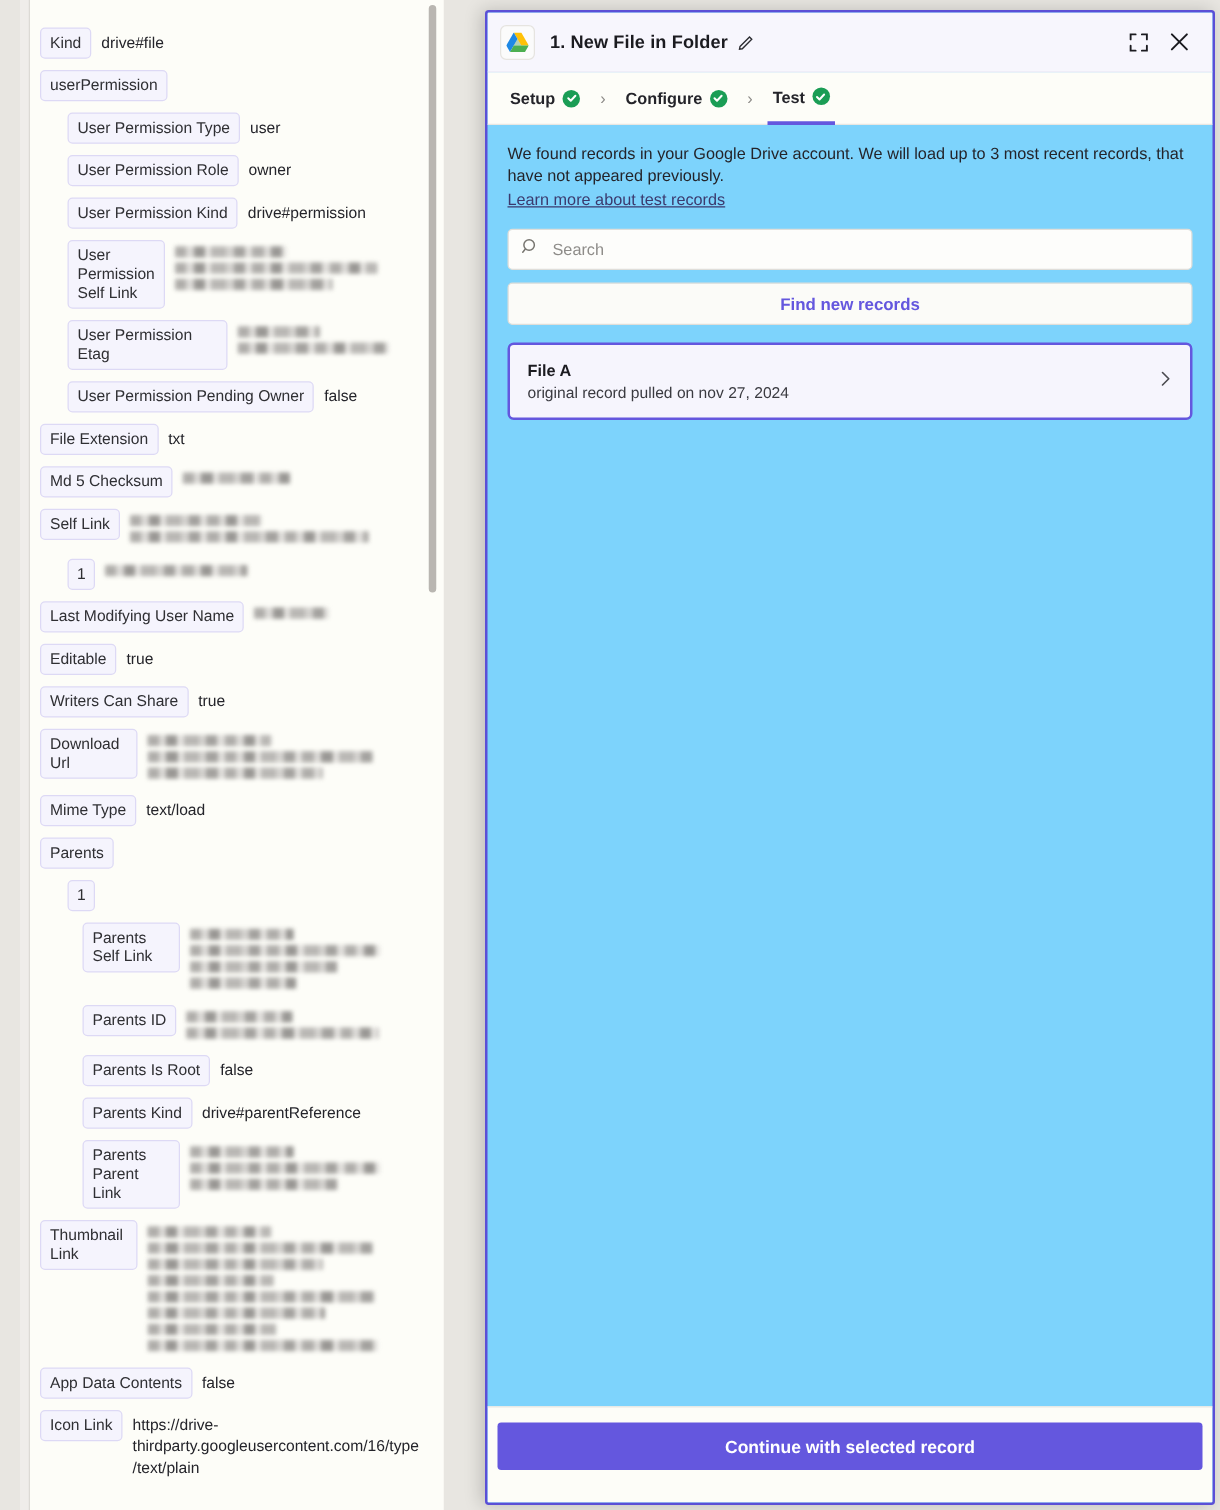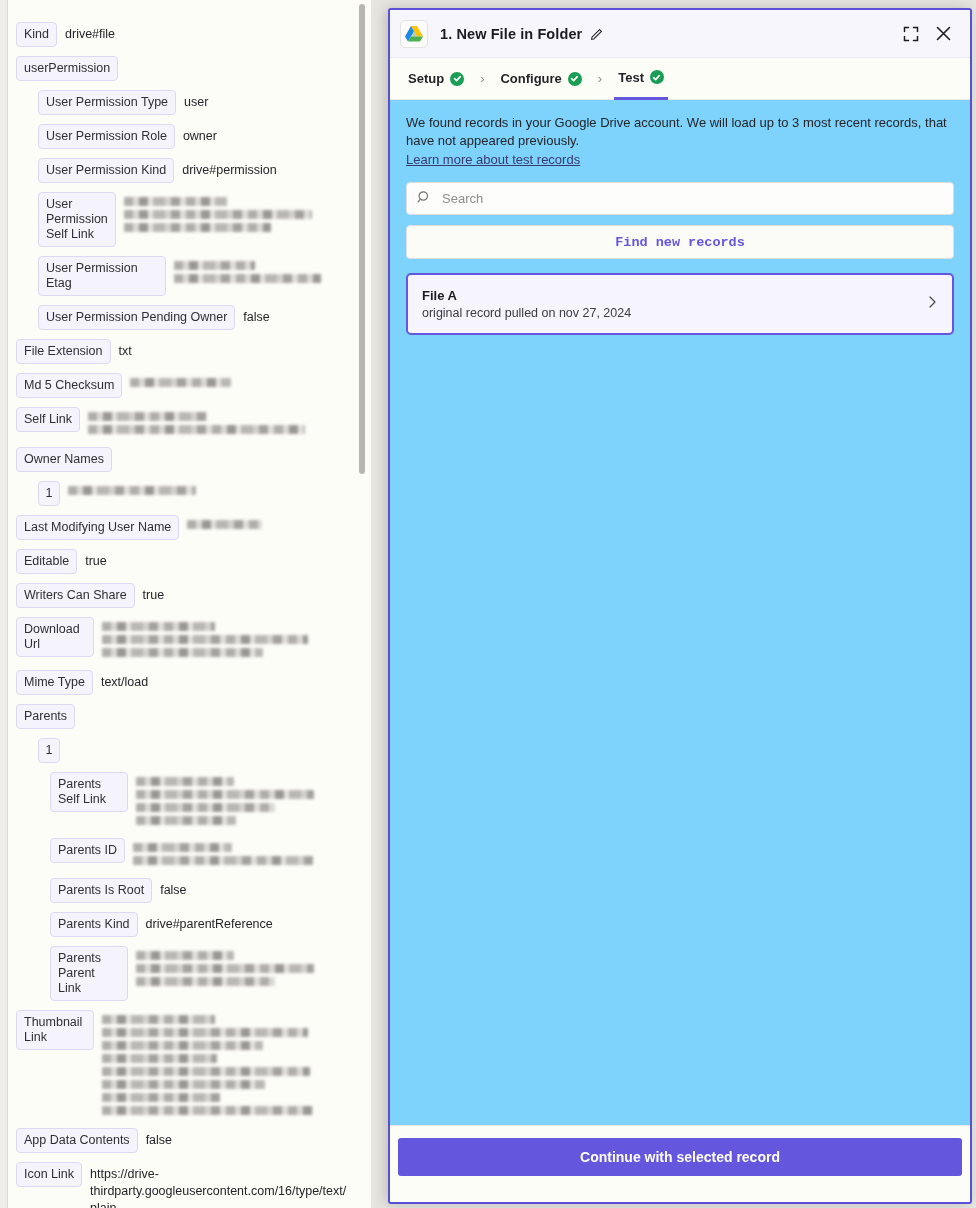--- a/index.html
+++ b/index.html
@@ -8,22 +8,22 @@
     width: 976px; height: 1208px;
     overflow: hidden;
     background: #e8e6e1;
     font-family: "Liberation Sans", sans-serif;
     -webkit-font-smoothing: antialiased;
   }
   #root { position: relative; width: 976px; height: 1208px; }
 
   
   #left-panel {
-    position: absolute; left: 0; top: 0;
-    width: 371px; height: 1208px;
+    position: absolute; left: 16px; top: 0;
+    width: 339px; height: 1208px;
     background: #fdfdf8;
     overflow: hidden;
   }
   #left-edge-strip {
     position: absolute; left: 0; top: 0; width: 8px; height: 1208px;
     background: #efedea;
     border-right: 1px solid #dcdad5;
   }
   #left-scroll {
     position: absolute; left: 8px; top: 0; right: 14px; bottom: 0;
@@ -139,21 +139,21 @@
   }
   #search-input {
     border: 0; outline: 0; background: transparent; flex: 1 1 auto;
     font-family: "Liberation Sans", sans-serif; font-size: 13px; color: #24242a;
   }
   #search-input::placeholder { color: #8e8c89; }
   #find-btn {
     margin-top: 10px; height: 34px; width: 100%;
     border: 1px solid #e0ded9; border-radius: 4px; background: #fbfbf8;
     color: #6457de; font-size: 13.5px; font-weight: 700;
-    cursor: pointer; font-family: Liberation Mono, monospace;
+    cursor: pointer; font-family: Liberation Sans, sans-serif;
   }
   #record-card {
     margin-top: 14px; min-height: 62px;
     border: 2px solid #6457de; border-radius: 5px;
     background: #f6f5fd; cursor: pointer;
     display: flex; align-items: center; padding: 10px 14px;
   }
   .rec-text { flex: 1 1 auto; }
   .rec-title { font-size: 13px; font-weight: 700; color: #1b1b20; }
   .rec-sub { font-size: 12.5px; color: #3a3a40; margin-top: 3px; }
@@ -224,23 +224,20 @@
           <div class="blur">
             <div class="ln" style="width: 45%;"></div>
           </div>
         </div>
         <div class="kv-row">
           <span class="chip wrapped">Self Link</span>
           <div class="blur">
             <div class="ln" style="width: 45%;"></div>
             <div class="ln" style="width: 82%;"></div>
           </div>
-        </div>
-        <div class="kv-row">
-          <span class="chip">Owner Names</span>
         </div>
         <div class="kv-row indent-1">
           <span class="chip idx">1</span>
           <div class="blur">
             <div class="ln" style="width: 45%;"></div>
           </div>
         </div>
         <div class="kv-row">
           <span class="chip">Last Modifying User Name</span>
           <div class="blur">

